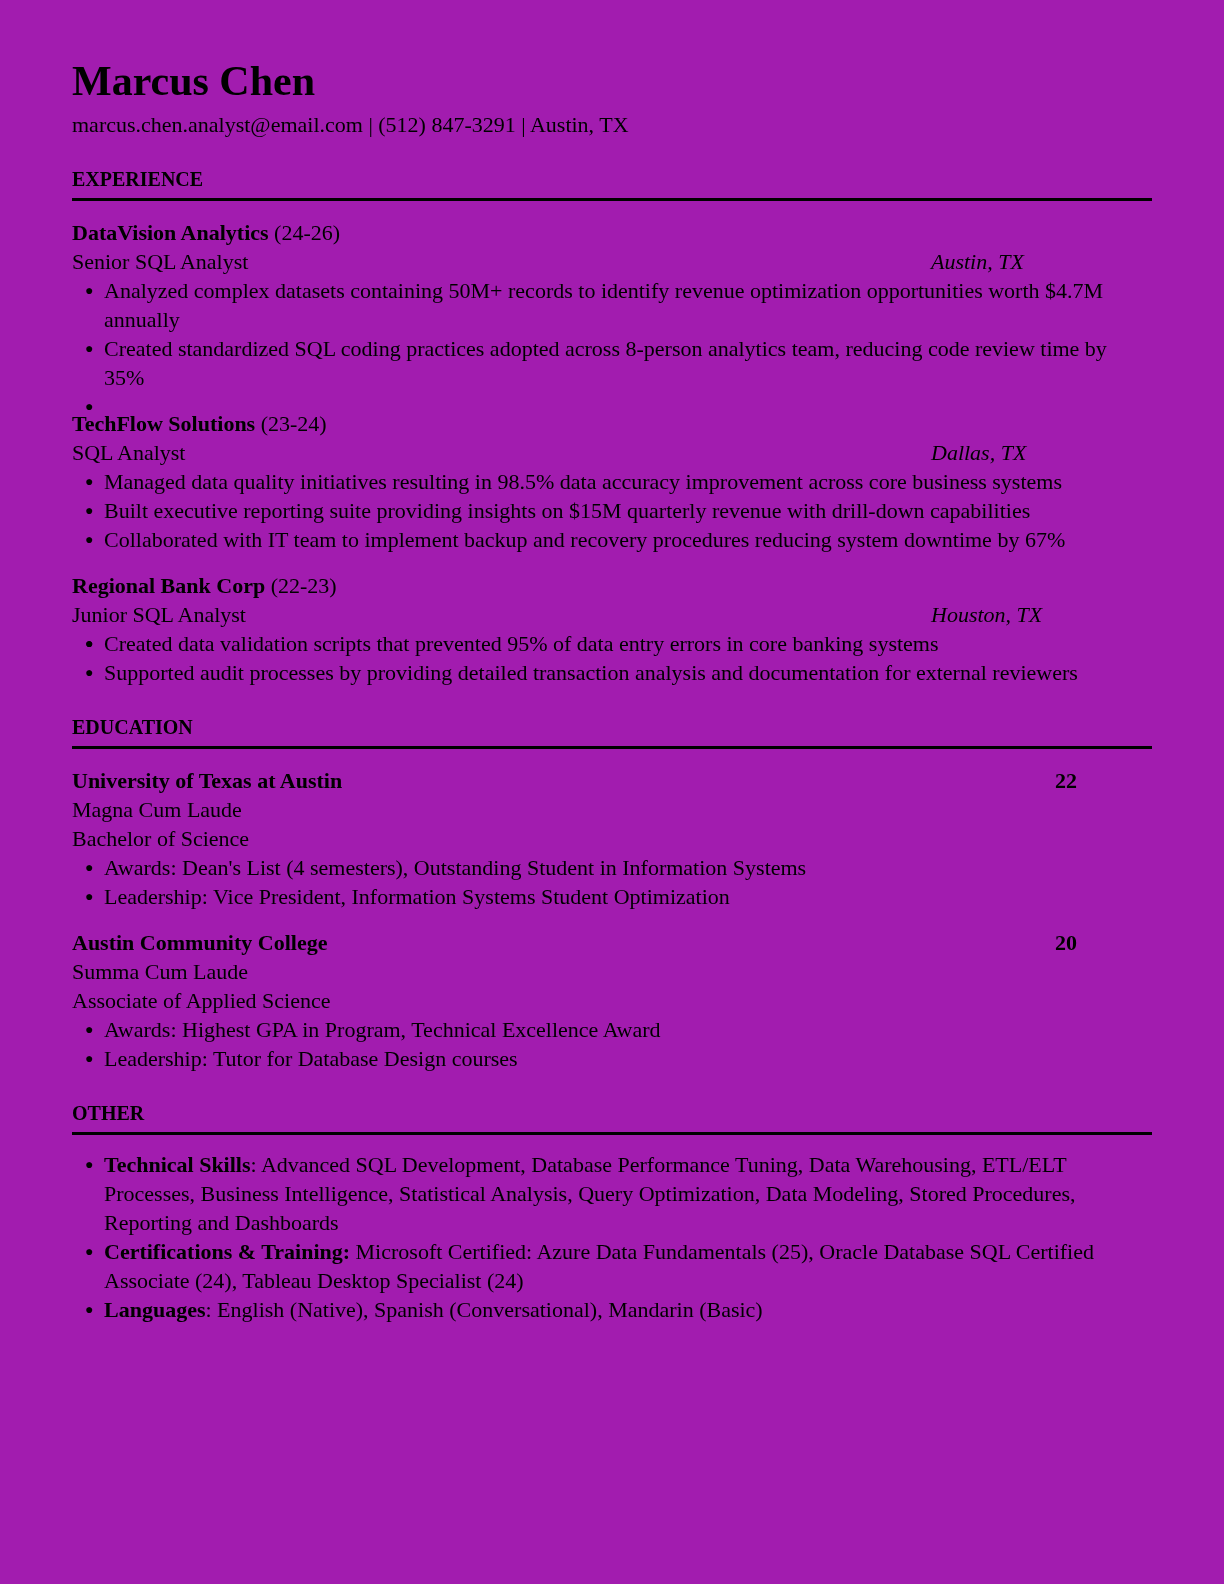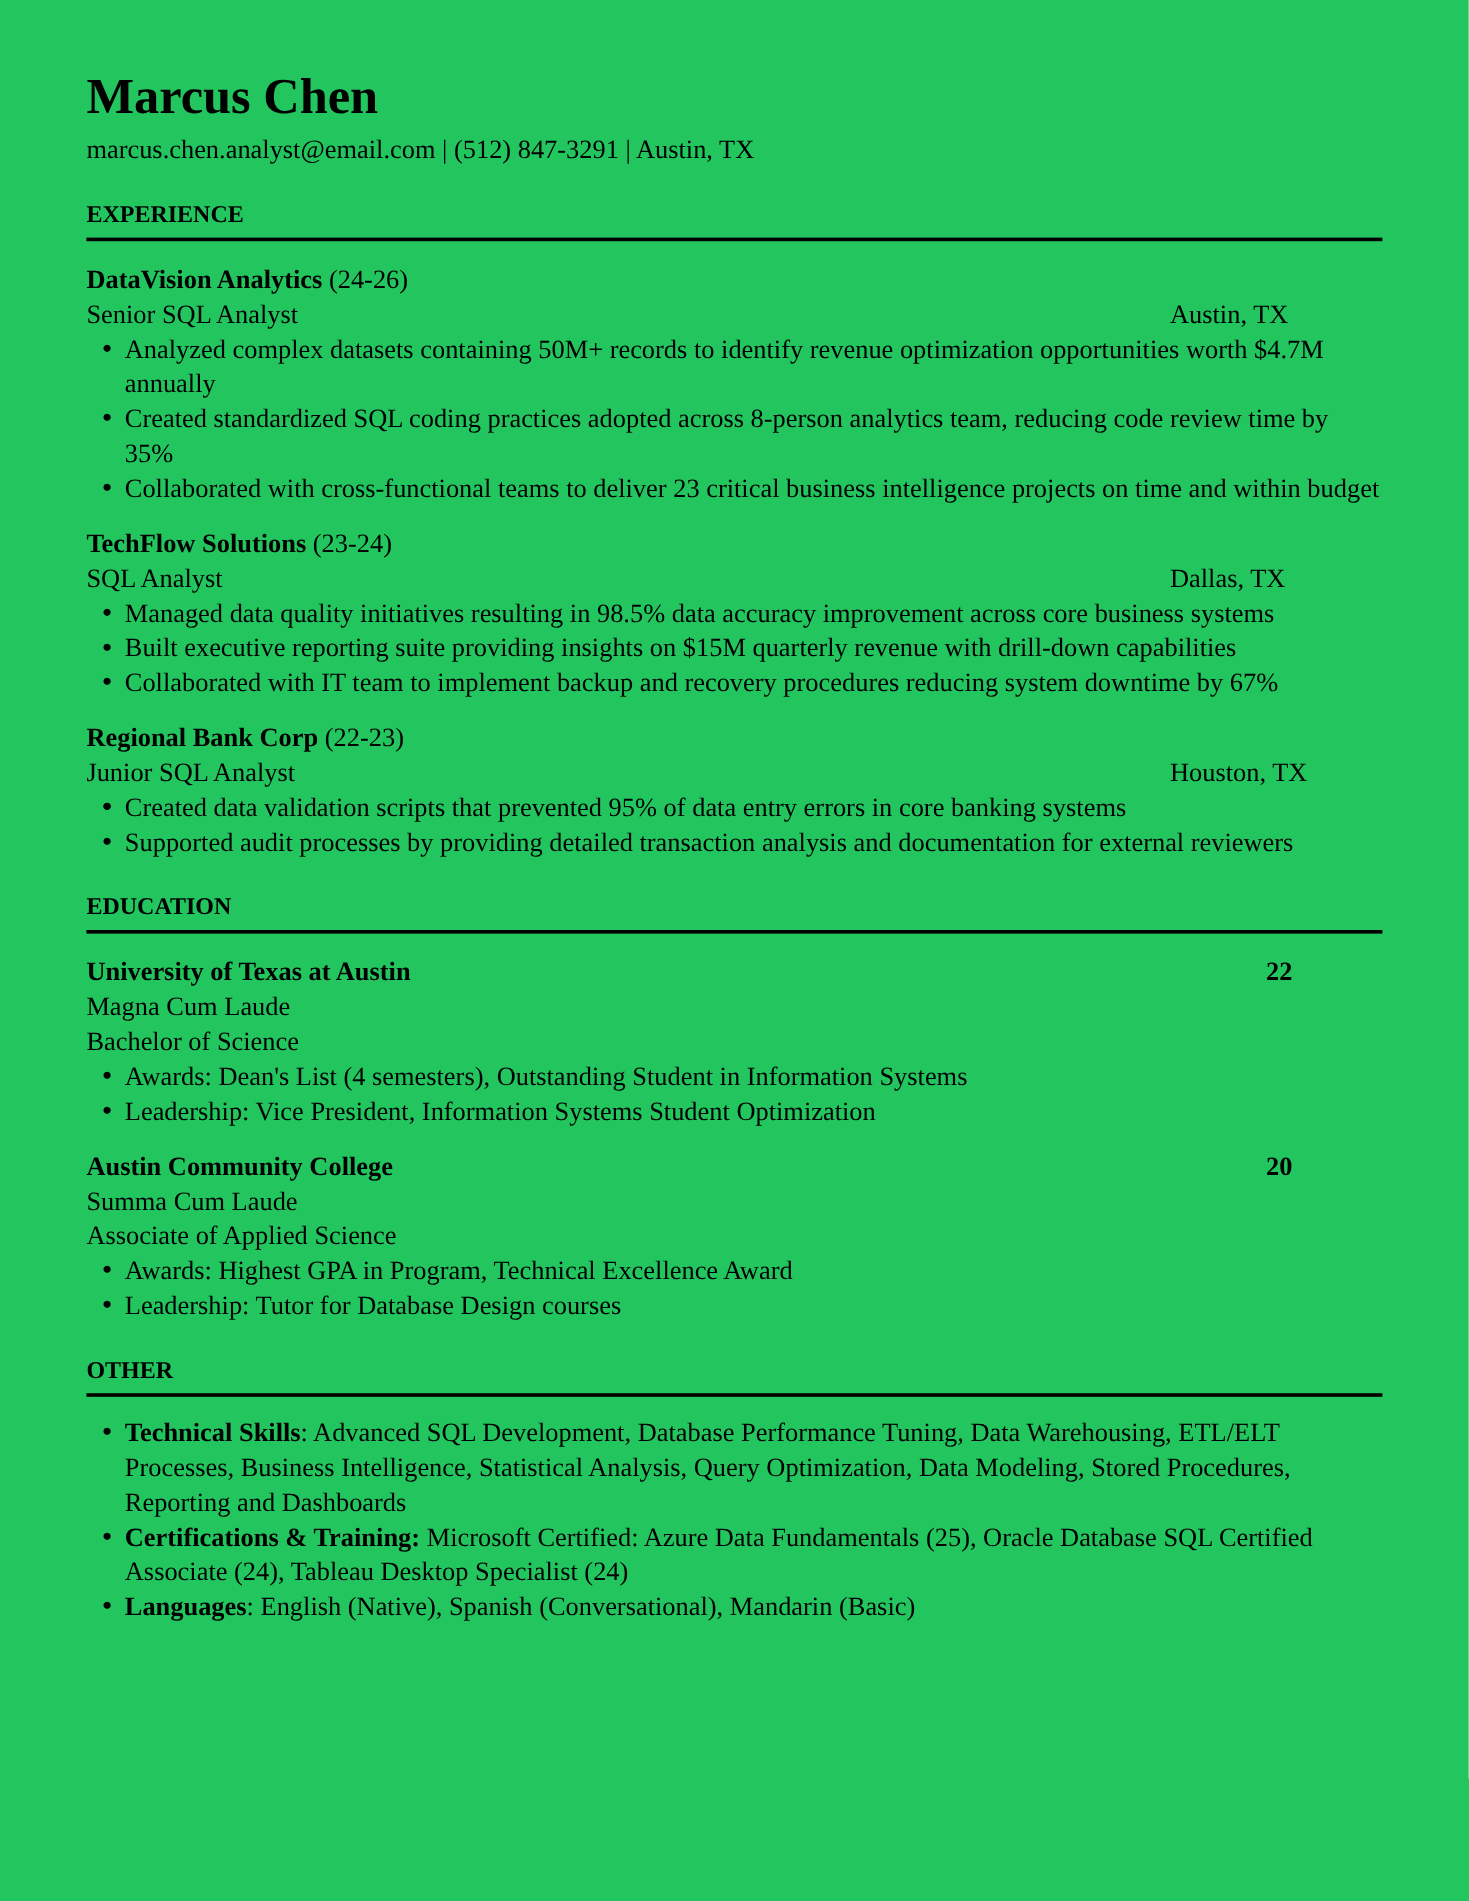--- a/index.html
+++ b/index.html
@@ -2,33 +2,33 @@
 <html><head>
 <meta charset="utf-8">
 <style>
   * { box-sizing: border-box; }
   html, body { margin: 0; padding: 0; background: #ffffff; }
   .page {
     width: 1224px; height: 1584px;
     padding: 56px 72px 0 72px;
     font-family: "Liberation Serif", "DejaVu Serif", serif;
     font-size: 22px; line-height: 29px; color: #000;
-    position: relative; overflow: hidden; background: #22c55e;
+    position: relative; overflow: hidden; background: #a21caf;
   }
   .name { font-size: 42px; line-height: 50px; font-weight: bold; margin: 0; }
   .contact { margin-top: 4px; }
   .sec-title {
     font-size: 20px; line-height: 27px; font-weight: bold;
     margin-top: 27px; padding-bottom: 5px;
     border-bottom: 3px solid #000;
   }
   .entry { margin-top: 17px; }
   .line { position: relative; }
   .b { font-weight: bold; }
-  .loc { position: absolute; left: 903px; top: 0; white-space: nowrap; }
+  .loc { position: absolute; left: 859px; top: 0; white-space: nowrap; font-style: italic; }
   .year { position: absolute; left: 983px; top: 0; font-weight: bold; text-align: right; }
   .bullet { position: relative; padding-left: 32px; }
   .dot { position: absolute; left: 13px; top: 0; font-size: 14px; line-height: 29px; }
   .other-item { margin-top: 0; }
   .other-group { margin-top: 15px; }
 </style>
 </head>
 <body>
 
 <div class="page">
@@ -36,21 +36,21 @@
   <h1 class="name">Marcus Chen</h1>
   <div class="contact line">marcus.chen.analyst@email.com | (512) 847-3291 | Austin, TX</div>
 
   <div class="sec-title">EXPERIENCE</div>
 
   <div class="entry">
     <div class="line"><span class="b">DataVision Analytics</span><span> (24-26)</span></div>
     <div class="line"><span>Senior SQL Analyst</span><span class="loc">Austin, TX</span></div>
     <div class="bullet"><span class="dot">●</span><span>Analyzed complex datasets containing 50M+ records to identify revenue optimization opportunities worth $4.7M annually</span></div>
     <div class="bullet"><span class="dot">●</span><span>Created standardized SQL coding practices adopted across 8-person analytics team, reducing code review time by 35%</span></div>
-    <div class="bullet"><span class="dot">●</span><span>Collaborated with cross-functional teams to deliver 23 critical business intelligence projects on time and within budget</span></div>
+    <div class="bullet"><span class="dot">●</span></div>
   </div>
 
   <div class="entry">
     <div class="line"><span class="b">TechFlow Solutions</span><span> (23-24)</span></div>
     <div class="line"><span>SQL Analyst</span><span class="loc">Dallas, TX</span></div>
     <div class="bullet"><span class="dot">●</span><span>Managed data quality initiatives resulting in 98.5% data accuracy improvement across core business systems</span></div>
     <div class="bullet"><span class="dot">●</span><span>Built executive reporting suite providing insights on $15M quarterly revenue with drill-down capabilities</span></div>
     <div class="bullet"><span class="dot">●</span><span>Collaborated with IT team to implement backup and recovery procedures reducing system downtime by 67%</span></div>
   </div>
 

